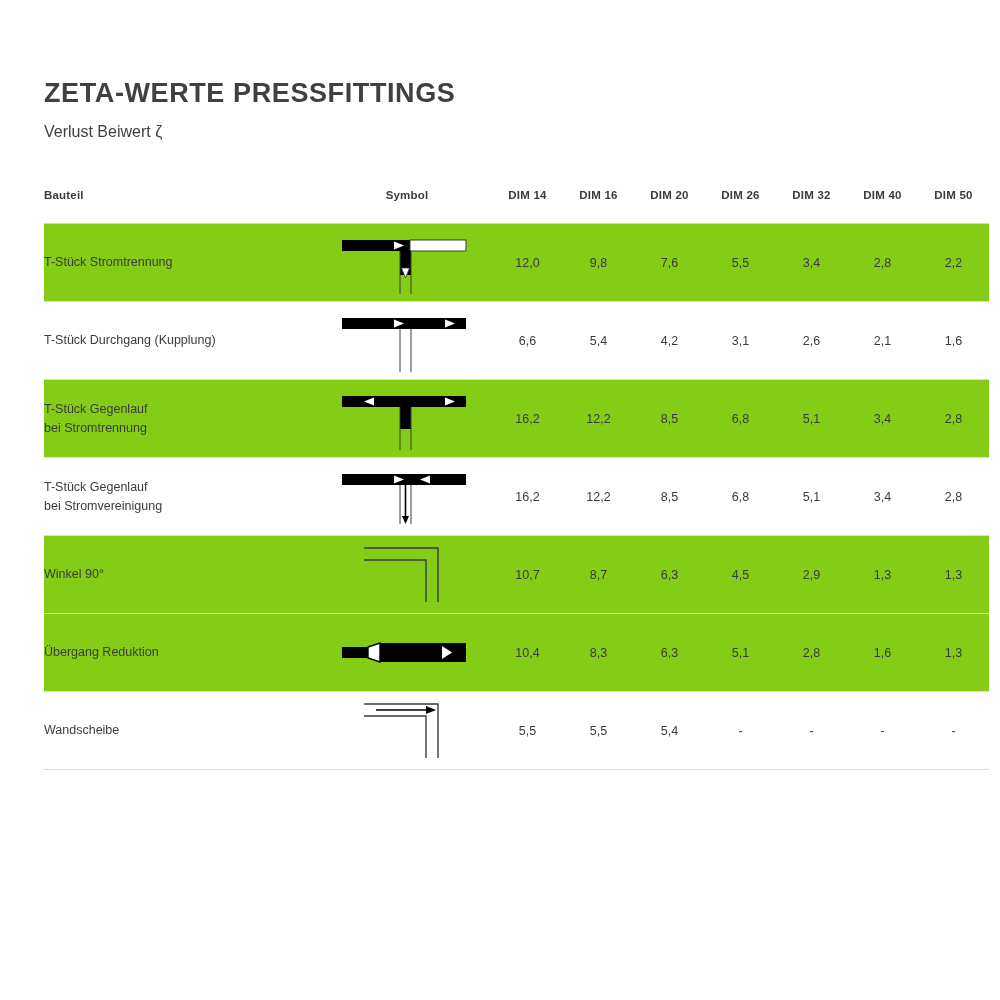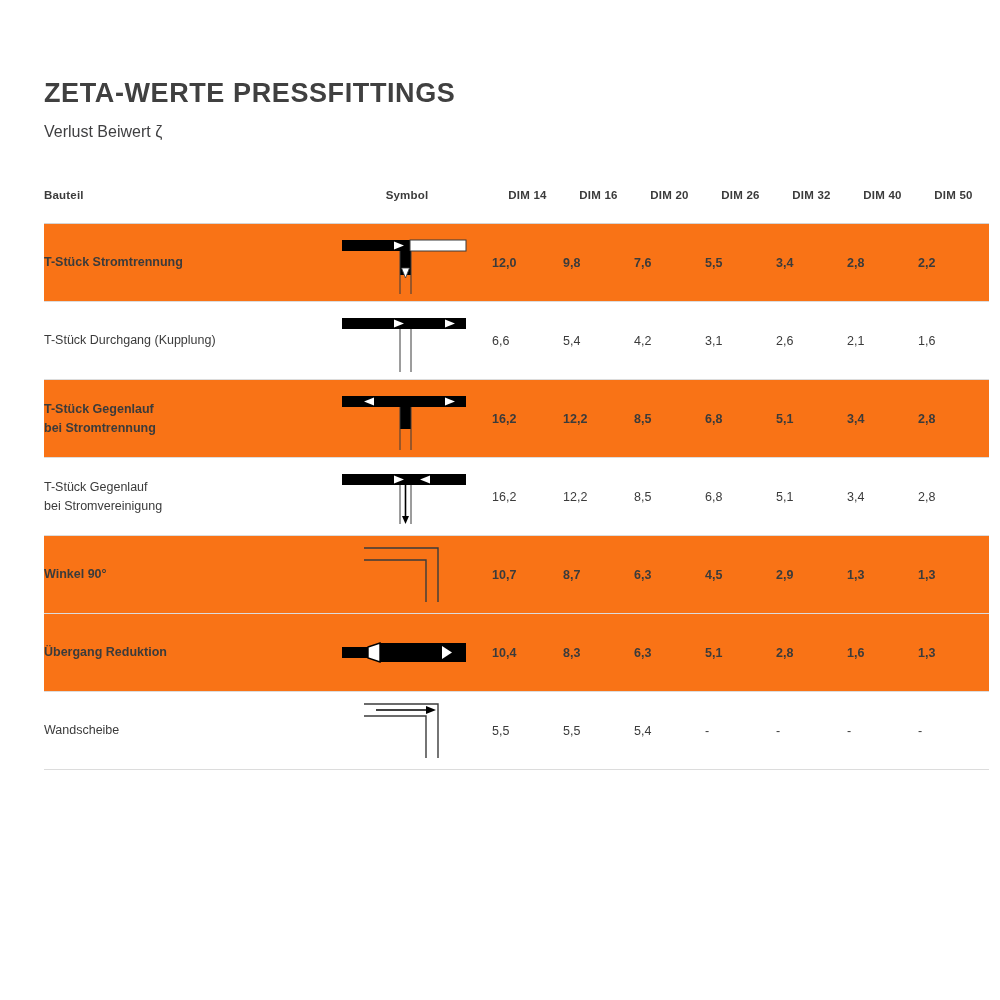--- a/index.html
+++ b/index.html
@@ -60,33 +60,33 @@
     text-align: left;
     padding-left: 12px;
     width: 278px;
   }
   th.col-symbol {
     width: 170px;
   }
   th.col-dim { width: 71px; }
 
   tbody tr { height: 78px; }
-  tbody tr.shaded { background: #f97316; font-weight: bold; }
+  tbody tr.shaded { background: #84cc16; }
   tbody tr { border-bottom: 1px solid #dcdcdc; }
   td.part {
     font-size: 12.5px;
     color: #3b3b3b;
     padding-left: 12px;
     line-height: 1.45;
   }
   td.symbol {
     text-align: center;
   }
   td.val {
-    text-align: left;
+    text-align: center;
     font-size: 12.5px;
     color: #3b3b3b;
   }
   svg { display: inline-block; vertical-align: middle; }
 </style>
 </head>
 <body>
 
 <div class="page">
 

